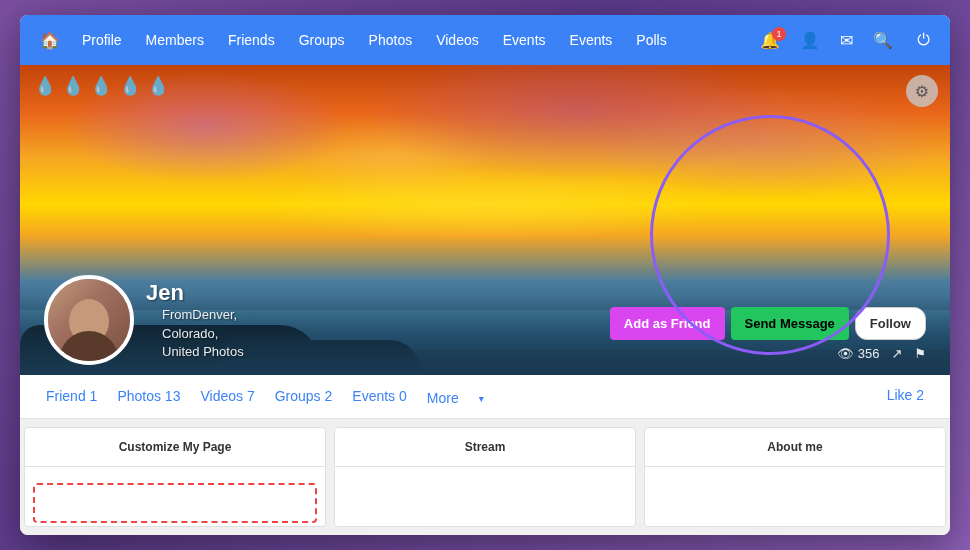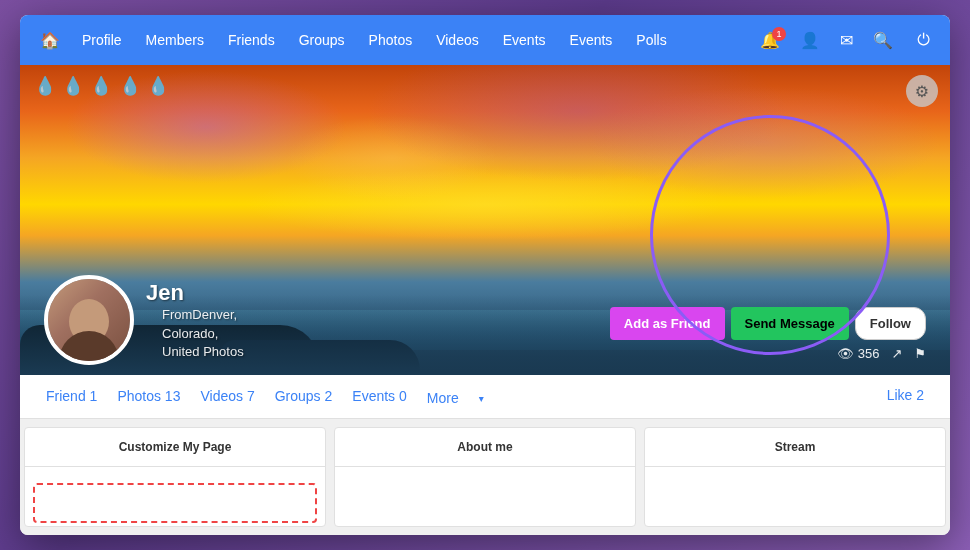--- a/index.html
+++ b/index.html
@@ -480,20 +480,20 @@
   </div>
 
   <div class="bottom-section">
     <div class="panel">
       <div class="panel-header">Customize My Page</div>
       <div class="panel-content">
         <div class="red-dashed-box"></div>
       </div>
     </div>
     <div class="panel">
+      <div class="panel-header">Stream</div>
+    </div>
+    <div class="panel">
       <div class="panel-header">About me</div>
     </div>
-    <div class="panel">
-      <div class="panel-header">Stream</div>
-    </div>
   </div>
 
 </div>
 
 </body></html>

